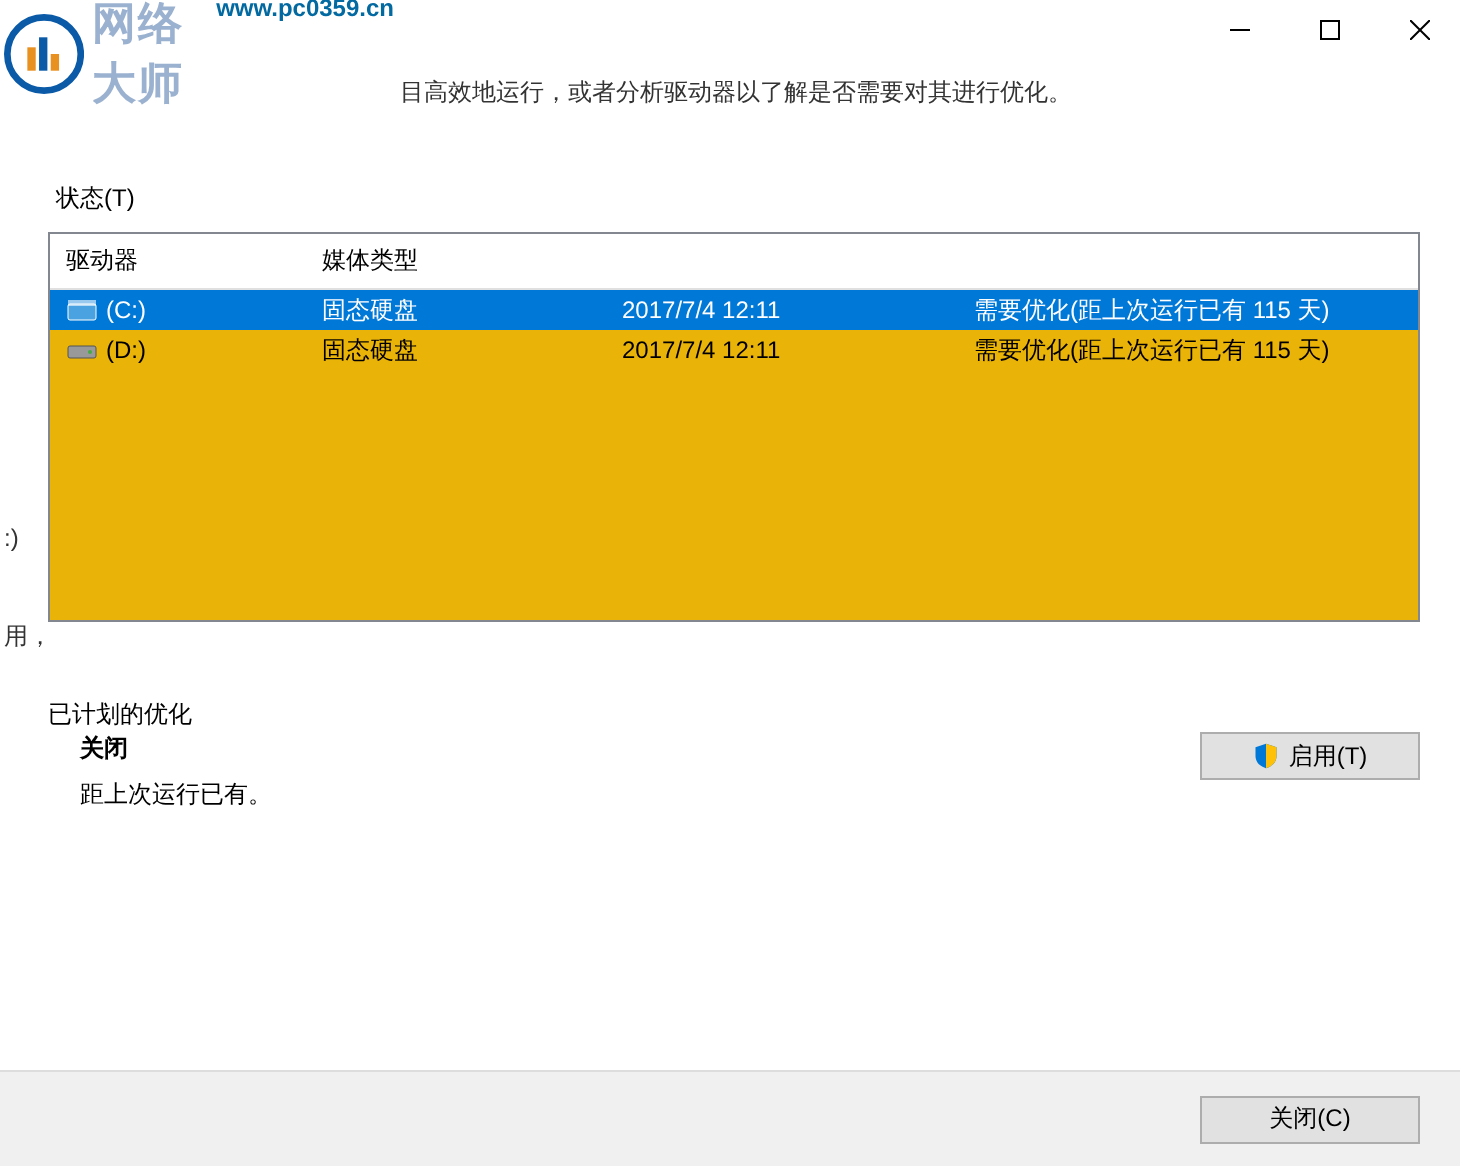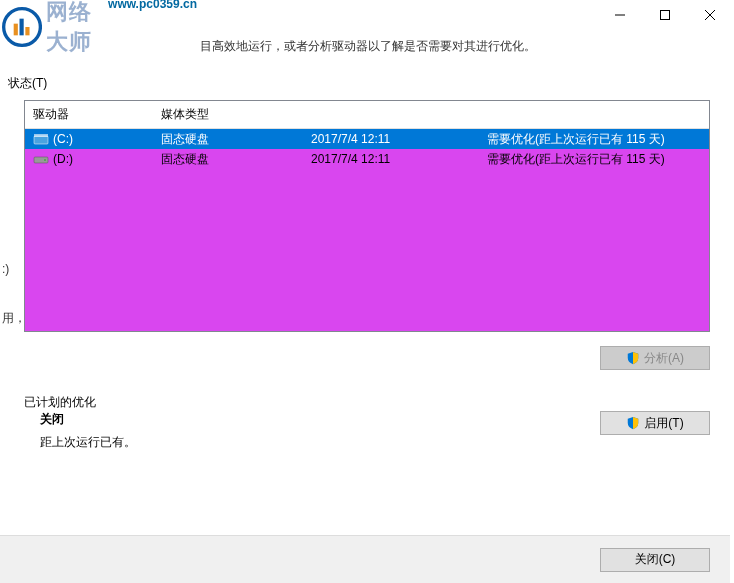--- a/index.html
+++ b/index.html
@@ -10,23 +10,23 @@
 .titlebar-btn svg { width: 10px; height: 10px; }
 
 .watermark { position: absolute; top: 2px; left: 2px; width: 195px; height: 50px; z-index: 10; display: flex; align-items: center; }
 .wm-logo { width: 48px; height: 48px; }
 .wm-text { display: flex; flex-direction: row; margin-left: 4px; }
 .wm-title { font-size: 22px; font-weight: bold; color: #083f8c; letter-spacing: 1px; opacity: 0.4; }
 .wm-url { font-size: 12px; font-weight: bold; color: #0369a1; text-align: right; }
 
 .description { padding: 8px 36px 20px 200px; color: #333; font-size: 12px; }
 
-.section-label { padding: 0 8px; margin-top: 0; color: #000; }
+.section-label { padding: 0 28px; margin-top: 16px; color: #000; }
 
-.table-container { margin: 8px 24px 0 24px; border: 1px solid #828790; background: #d946ef; height: 232px; overflow: hidden; }
+.table-container { margin: 8px 24px 0 24px; border: 1px solid #828790; background: #eab308; height: 195px; overflow: hidden; }
 .thead { display: flex; background: #fff; border-bottom: 1px solid #e0e0e0; }
 .th { padding: 5px 8px; font-size: 12px; color: #000; border-right: 1px solid transparent; }
 .col-drive { width: 128px; }
 .col-media { width: 150px; }
 .col-last { width: 176px; }
 .col-status { flex: 1; }
 
 .trow { display: flex; align-items: center; height: 20px; }
 .trow.selected { background: #0078d7; color: #fff; }
 .td { padding: 2px 8px; font-size: 12px; display: flex; align-items: center; gap: 4px; }
@@ -127,27 +127,20 @@
           <span>2017/7/4 12:11</span>
         </div>
         <div class="td col-status">
           <span>需要优化(距上次运行已有 115 天)</span>
         </div>
       </div>
     </div>
 </div>
 
 <div class="btn-row">
-  <button class="win-btn disabled">
-    <svg class="shield" viewBox="0 0 16 16">
-        <path d="M8 1 L14 3 L14 8 Q14 13 8 15 Q2 13 2 8 L2 3 Z" fill="#0078d7"></path>
-        <path d="M8 1 L14 3 L14 8 Q14 13 8 15 L8 1 Z" fill="#ffc107"></path>
-      </svg>
-    <span>分析(A)</span>
-  </button>
 </div>
 
 <div class="sched-section">
   <div>已计划的优化</div>
   <div class="sched-row">
     <div class="sched-text">
       <div class="sched-title">关闭</div>
       <div class="sched-sub">距上次运行已有。</div>
     </div>
     <button class="win-btn">

